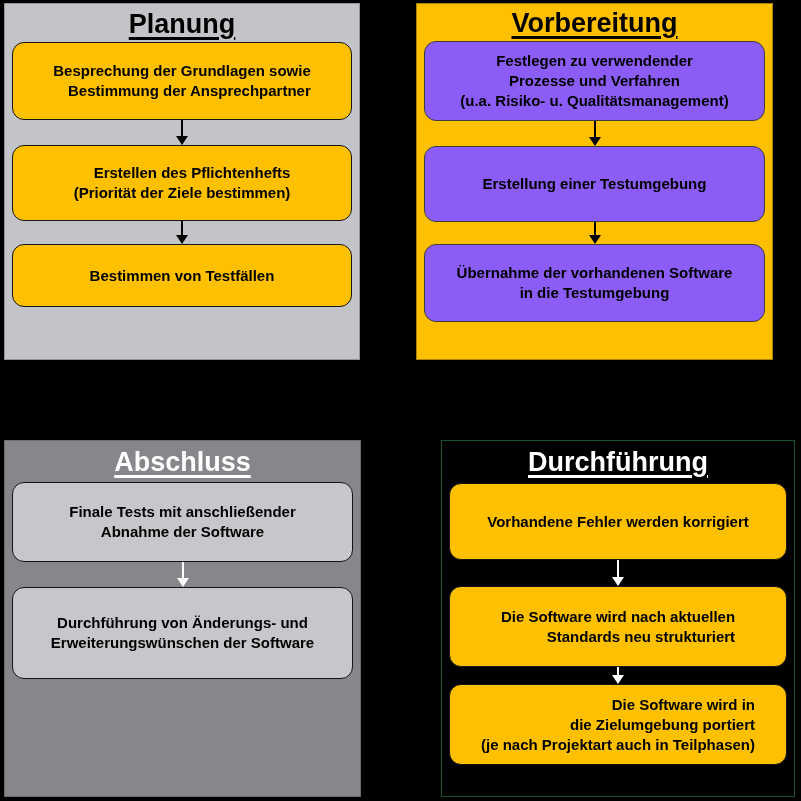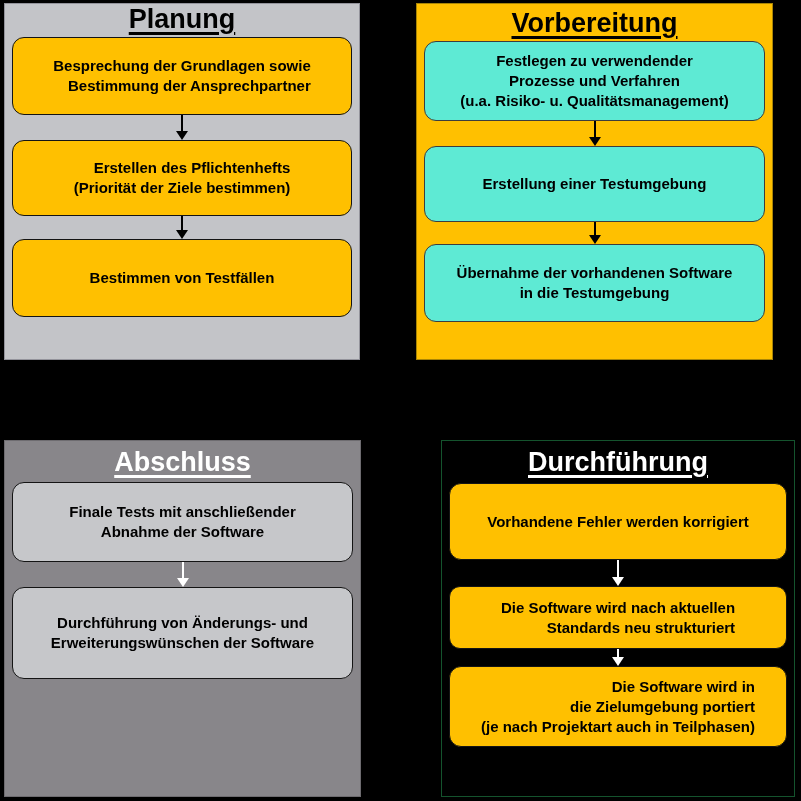--- a/index.html
+++ b/index.html
@@ -14,20 +14,21 @@
   .panel {
     position: absolute;
     box-sizing: border-box;
     display: flex;
     flex-direction: column;
   }
   .panel-planung {
     left: 4px; top: 3px; width: 356px; height: 357px;
     background: #C3C4C8;
     border: 1px solid #93939b;
+    padding-top: 5px;
   }
   .panel-vorbereitung {
     left: 416px; top: 3px; width: 357px; height: 357px;
     background: #FFC000;
     border: 1px solid #a98505;
     padding-top: 4px;
   }
   .panel-abschluss {
     left: 4px; top: 440px; width: 357px; height: 357px;
     background: #88868A;
@@ -68,34 +69,34 @@
     text-align: center;
     font-weight: bold;
     font-size: 15px;
     line-height: 20px;
     color: #000000;
     white-space: pre-line;
     padding: 0 3px;
     flex: 0 0 auto;
   }
   .box-yellow { background: #FFC000; border-color: #141414; text-align: right; }
-  .box-gray   { background: #5eead4; border-color: #3d3d3d; }
+  .box-gray   { background: #8b5cf6; border-color: #3d3d3d; }
   .box-light  { background: #C6C7CA; border-color: #141414; }
 
   
   .panel-planung .s1 { height: 78px; }
   .panel-planung .s2 { height: 76px; }
-  .panel-planung .s3 { height: 78px; }
+  .panel-planung .s3 { height: 63px; }
   .panel-vorbereitung .s1 { height: 80px; }
   .panel-vorbereitung .s2 { height: 76px; }
   .panel-vorbereitung .s3 { height: 78px; }
   .panel-abschluss .s1 { height: 80px; }
   .panel-abschluss .s2 { height: 92px; }
   .panel-durchfuehrung .s1 { height: 77px; }
-  .panel-durchfuehrung .s2 { height: 63px; border-radius: 11px; }
+  .panel-durchfuehrung .s2 { height: 81px; }
   .panel-durchfuehrung .s3 { height: 81px; }
 
   
   .arrow {
     flex: 0 0 auto;
     display: flex;
     flex-direction: column;
     align-items: center;
     justify-content: flex-start;
   }

